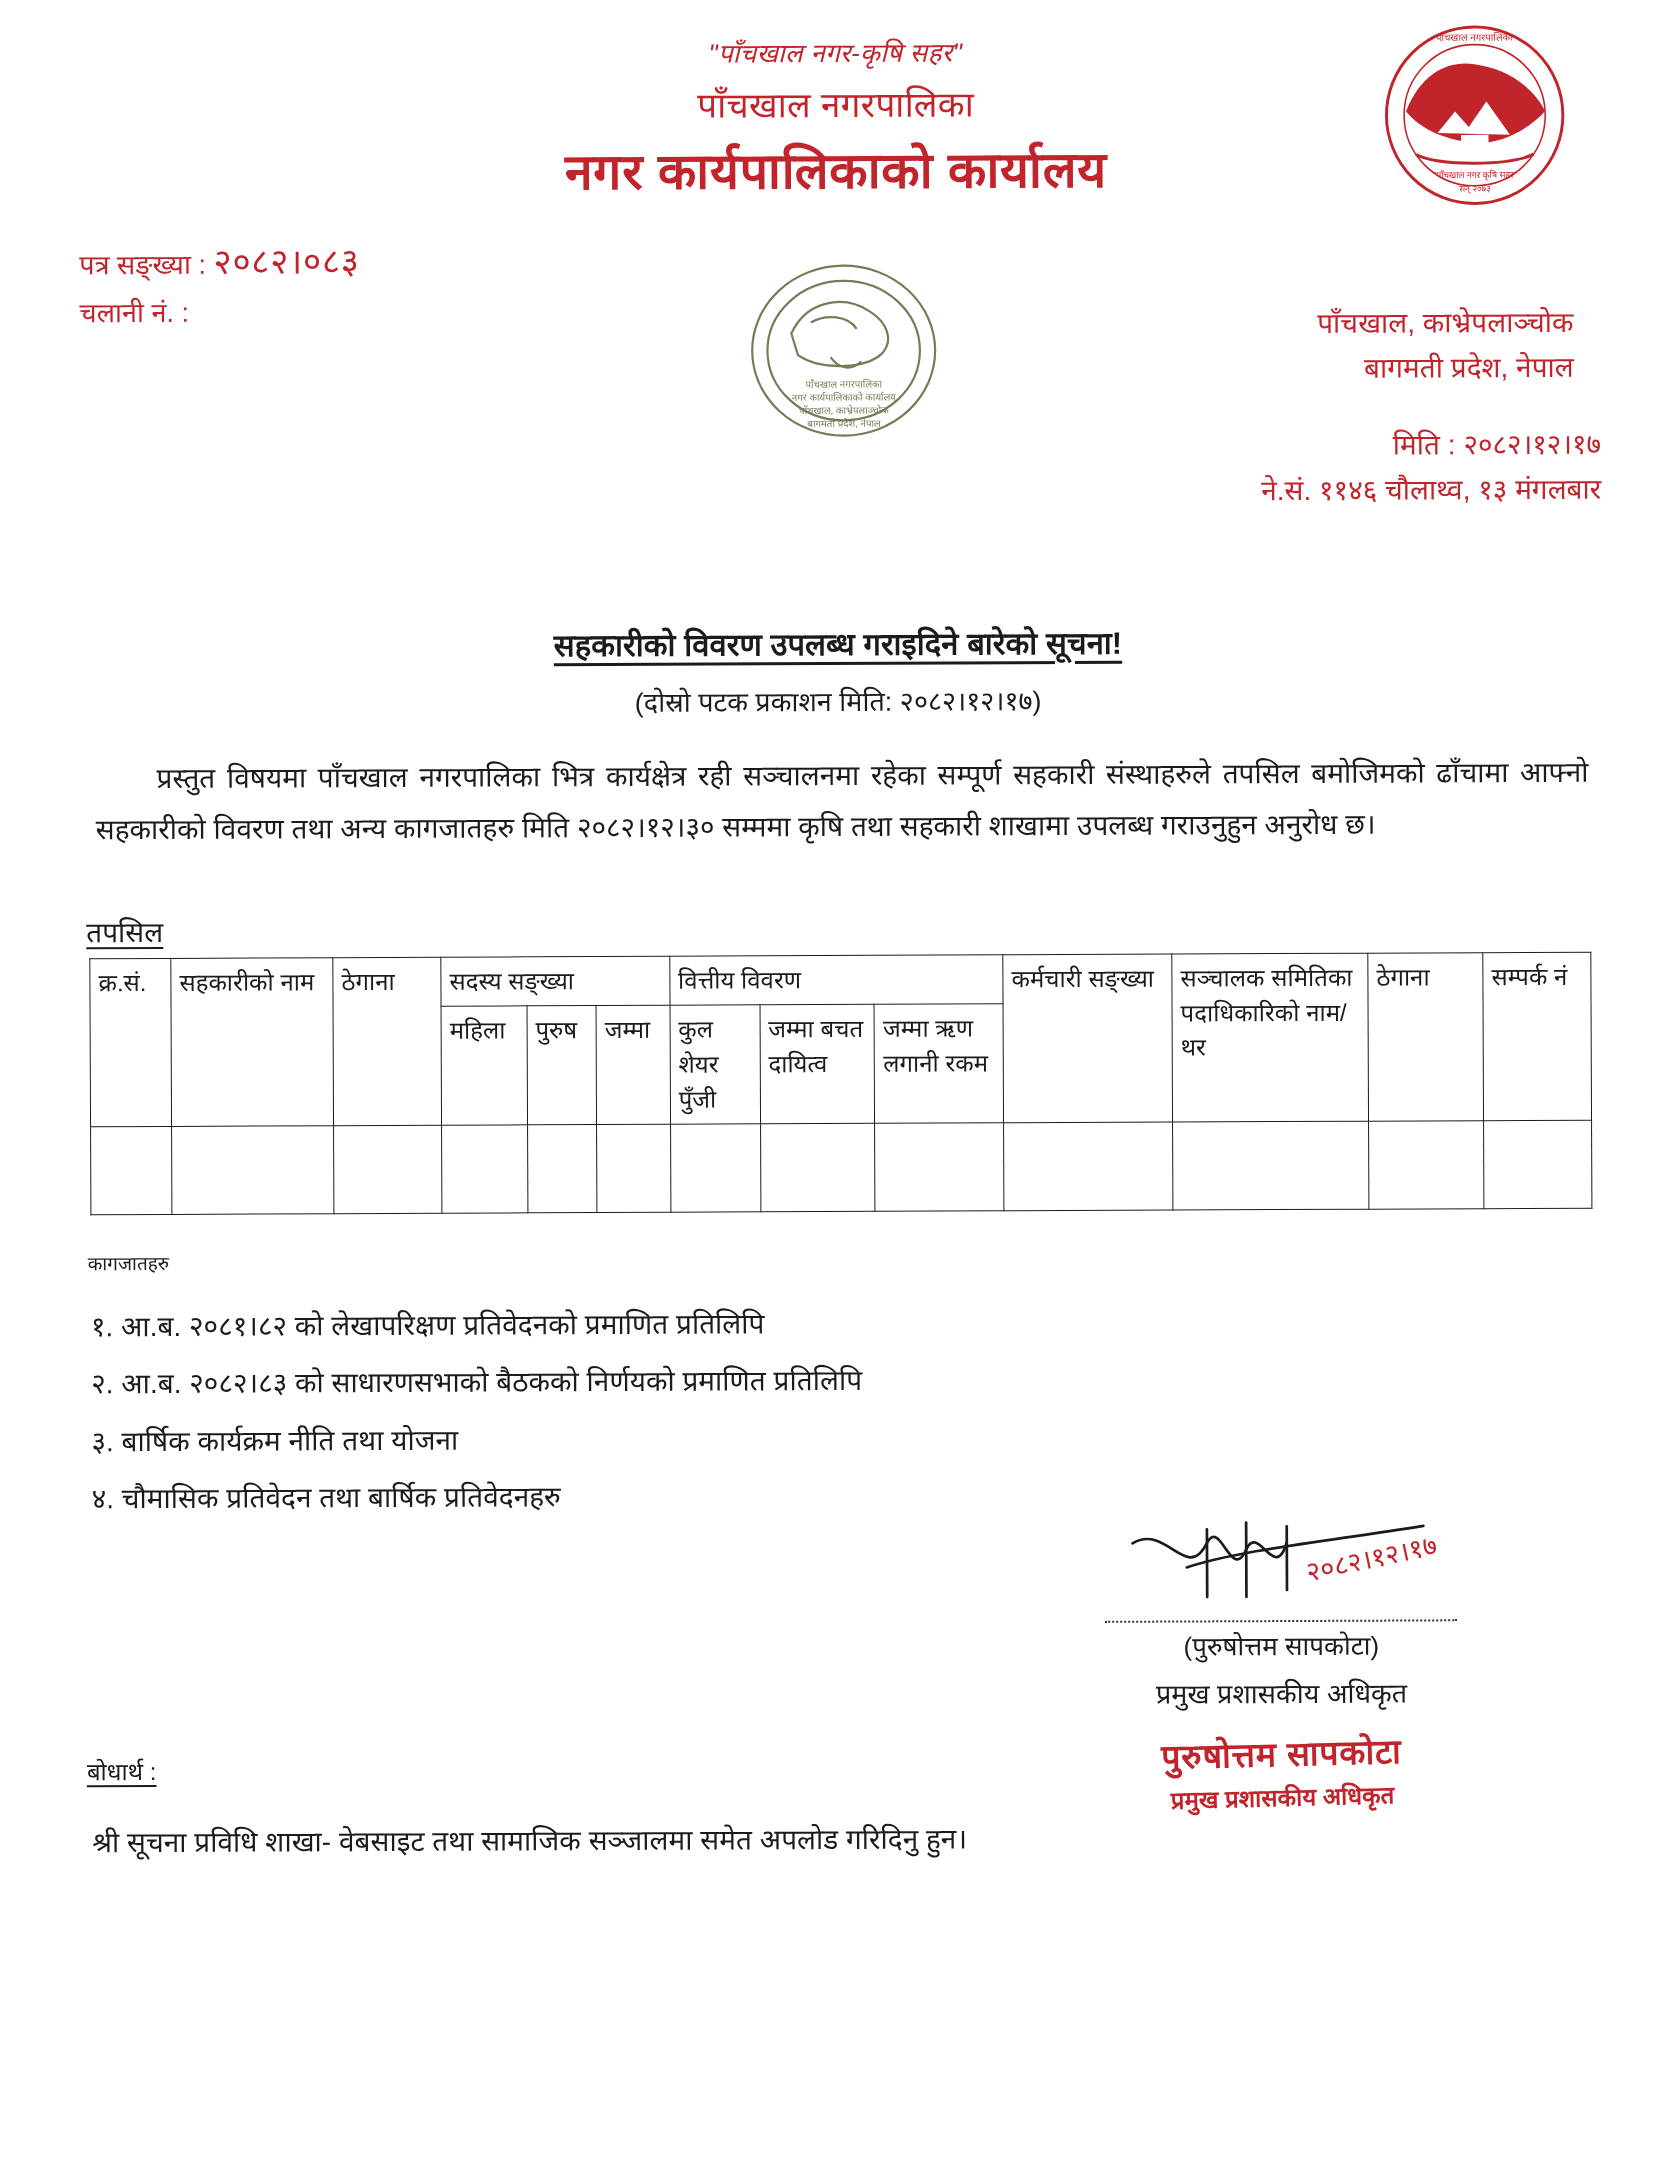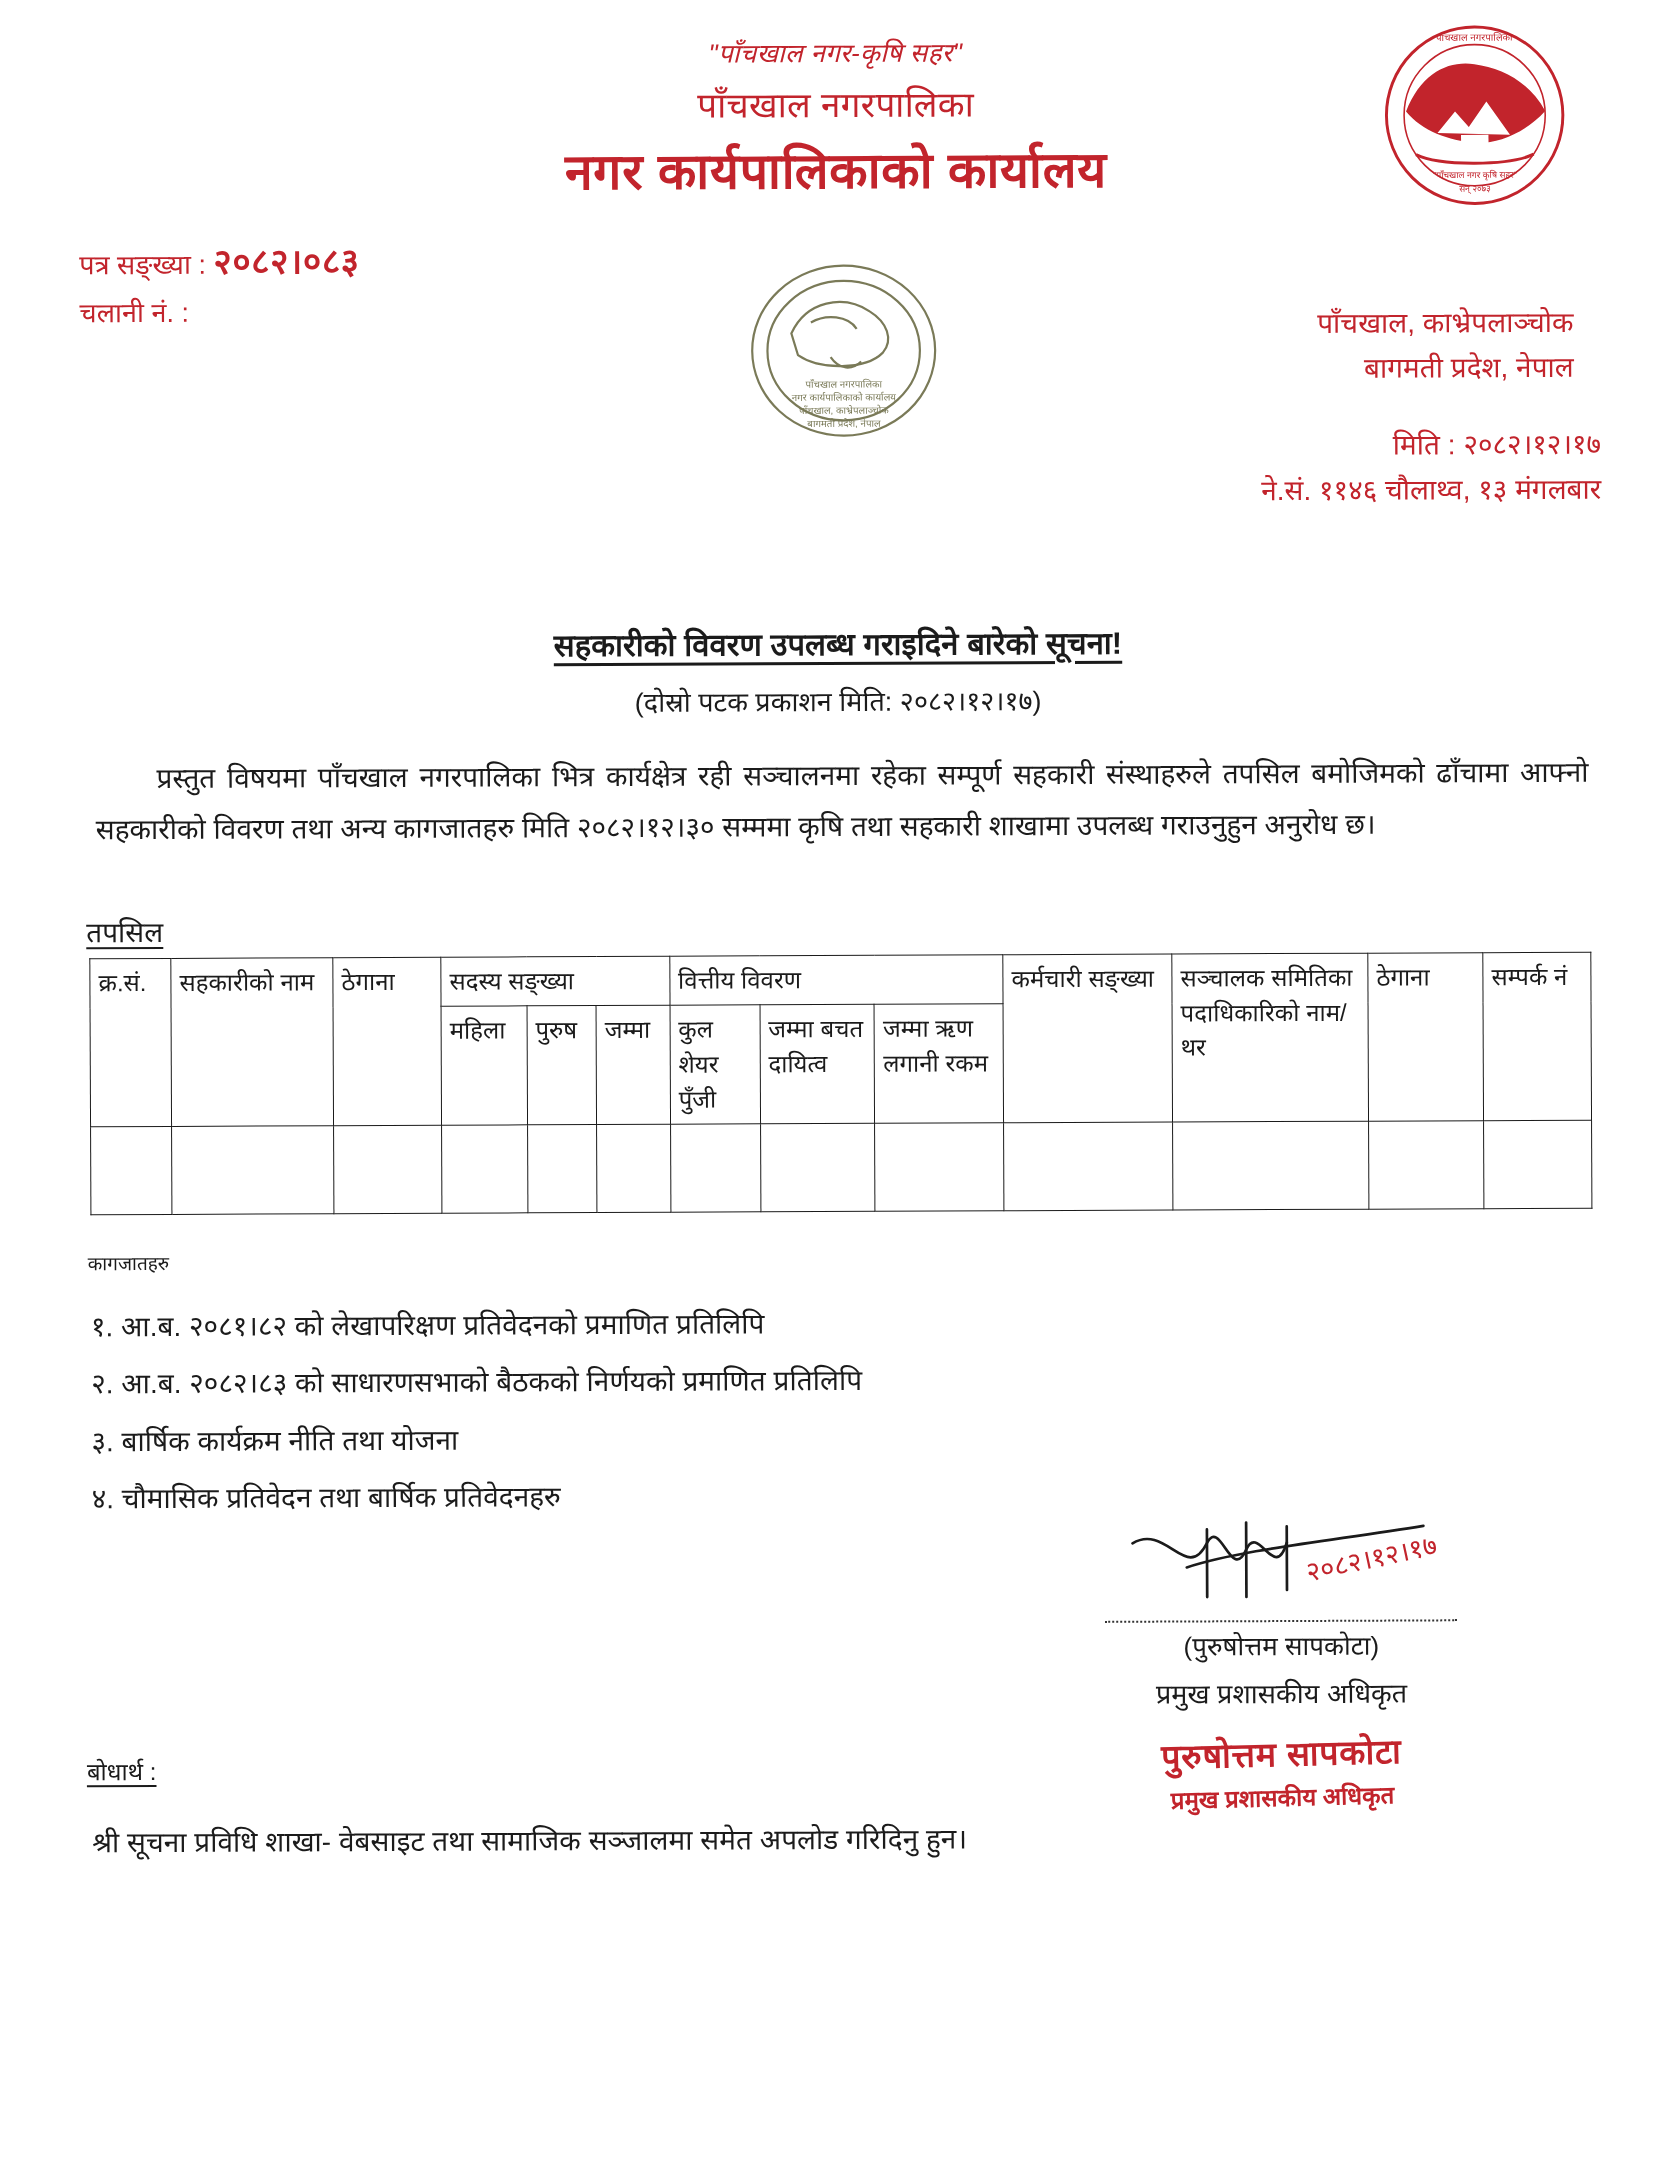--- a/index.html
+++ b/index.html
@@ -78,21 +78,21 @@
   .ref-block {
     position: absolute;
     left: 81px;
     top: 230px;
     color: #c2242c;
     font-size: 27px;
     line-height: 1.65;
   }
   .ref-num-value {
     font-size: 35px;
-    font-weight: bold;
+    font-weight: normal;
     letter-spacing: 0.7px;
   }
 
   .addr-block {
     position: absolute;
     right: 101px;
     top: 304px;
     text-align: right;
     color: #c2242c;
     font-size: 28px;

